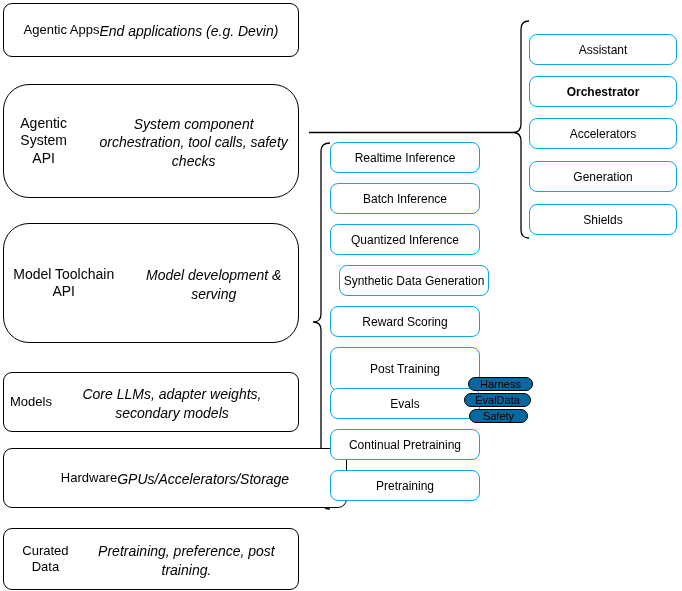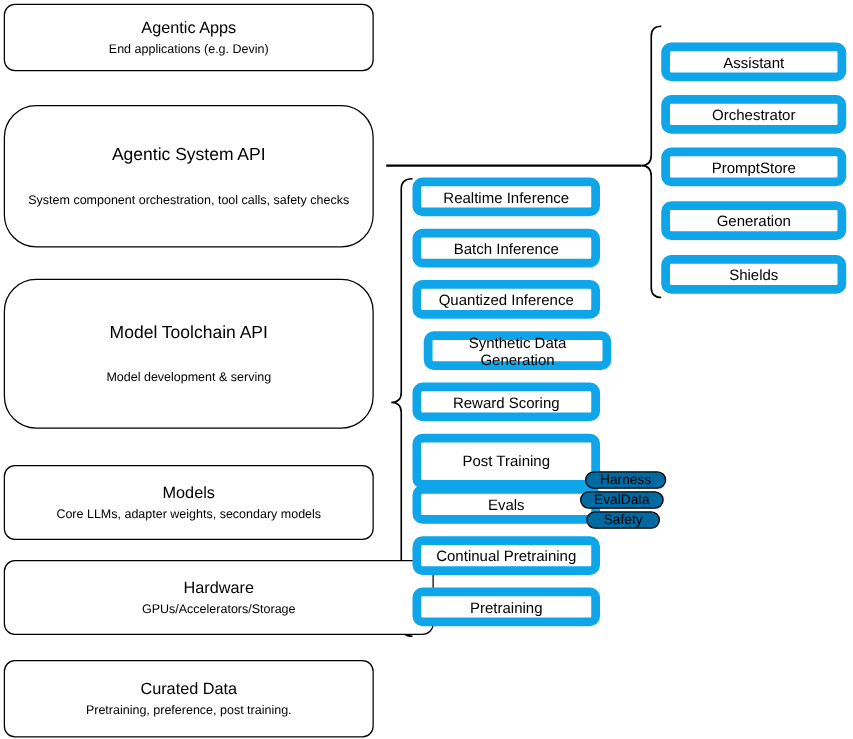--- a/index.html
+++ b/index.html
@@ -2,30 +2,30 @@
 <html><head>
 <meta charset="utf-8">
 <style>
   html,body{margin:0;padding:0;background:#fff;}
   .canvas{
     position:relative;width:682px;height:591px;background:#ffffff;
     font-family:"Liberation Sans",sans-serif;color:#000;overflow:hidden;
   }
   .node{
     position:absolute;box-sizing:border-box;background:#fff;border:1px solid #000;
-    display:flex;flex-direction:column;align-items:center;justify-content:center;
-    text-align:left;padding:0 6px;z-index:2;
+    display:flex;flex-direction:row;align-items:center;justify-content:center;
+    text-align:center;padding:0 6px;z-index:2;
   }
   .node .t{font-size:13px;line-height:1.25;}
-  .node .s{font-size:10px;line-height:1.3;margin-top:3px;}
+  .node .s{font-size:14px;line-height:1.3;margin-top:3px;font-style:italic;}
   .node.big .t{font-size:14px;}
   .r-sm{border-radius:9px;}
   .r-lg{border-radius:26px;gap:18px;}
   .chip{
-    position:absolute;box-sizing:border-box;background:#fff;border:7px solid #0ea5e9;
+    position:absolute;box-sizing:border-box;background:#fff;border:1px solid #0ea5e9;
     border-radius:8px;display:flex;align-items:center;justify-content:center;
     font-size:12px;text-align:center;z-index:2;
   }
   .pill{
     position:absolute;box-sizing:border-box;background:#0369a1;border:1px solid #000;
     border-radius:8px;display:flex;align-items:center;justify-content:center;
     font-size:11px;line-height:1;z-index:4;
   }
   svg.links{position:absolute;left:0;top:0;z-index:1;pointer-events:none;}
   svg.links path{fill:none;stroke:#000;pointer-events:stroke;}
@@ -105,25 +105,25 @@
   <div class="pill" style="left:464px;top:393px;width:67px;height:14px;border-radius:7px;">
     <span>EvalData</span>
   </div>
   <div class="pill" style="left:469px;top:409px;width:59px;height:14px;border-radius:7px;">
     <span>Safety</span>
   </div>
 
   <div class="chip" style="left:529px;top:34px;width:148px;height:31px;">
     <span>Assistant</span>
   </div>
-  <div class="chip" style="left:529px;top:76px;width:148px;height:31px;">
+  <div class="chip" style="left:529px;top:76px;width:148px;height:31px;font-weight:bold;">
     <span>Orchestrator</span>
   </div>
   <div class="chip" style="left:529px;top:118px;width:148px;height:31px;">
-    <span>PromptStore</span>
+    <span>Accelerators</span>
   </div>
   <div class="chip" style="left:529px;top:161px;width:148px;height:31px;">
     <span>Generation</span>
   </div>
   <div class="chip" style="left:529px;top:204px;width:148px;height:31px;text-align:right;">
     <span>Shields</span>
   </div>
 
 </div>
 

